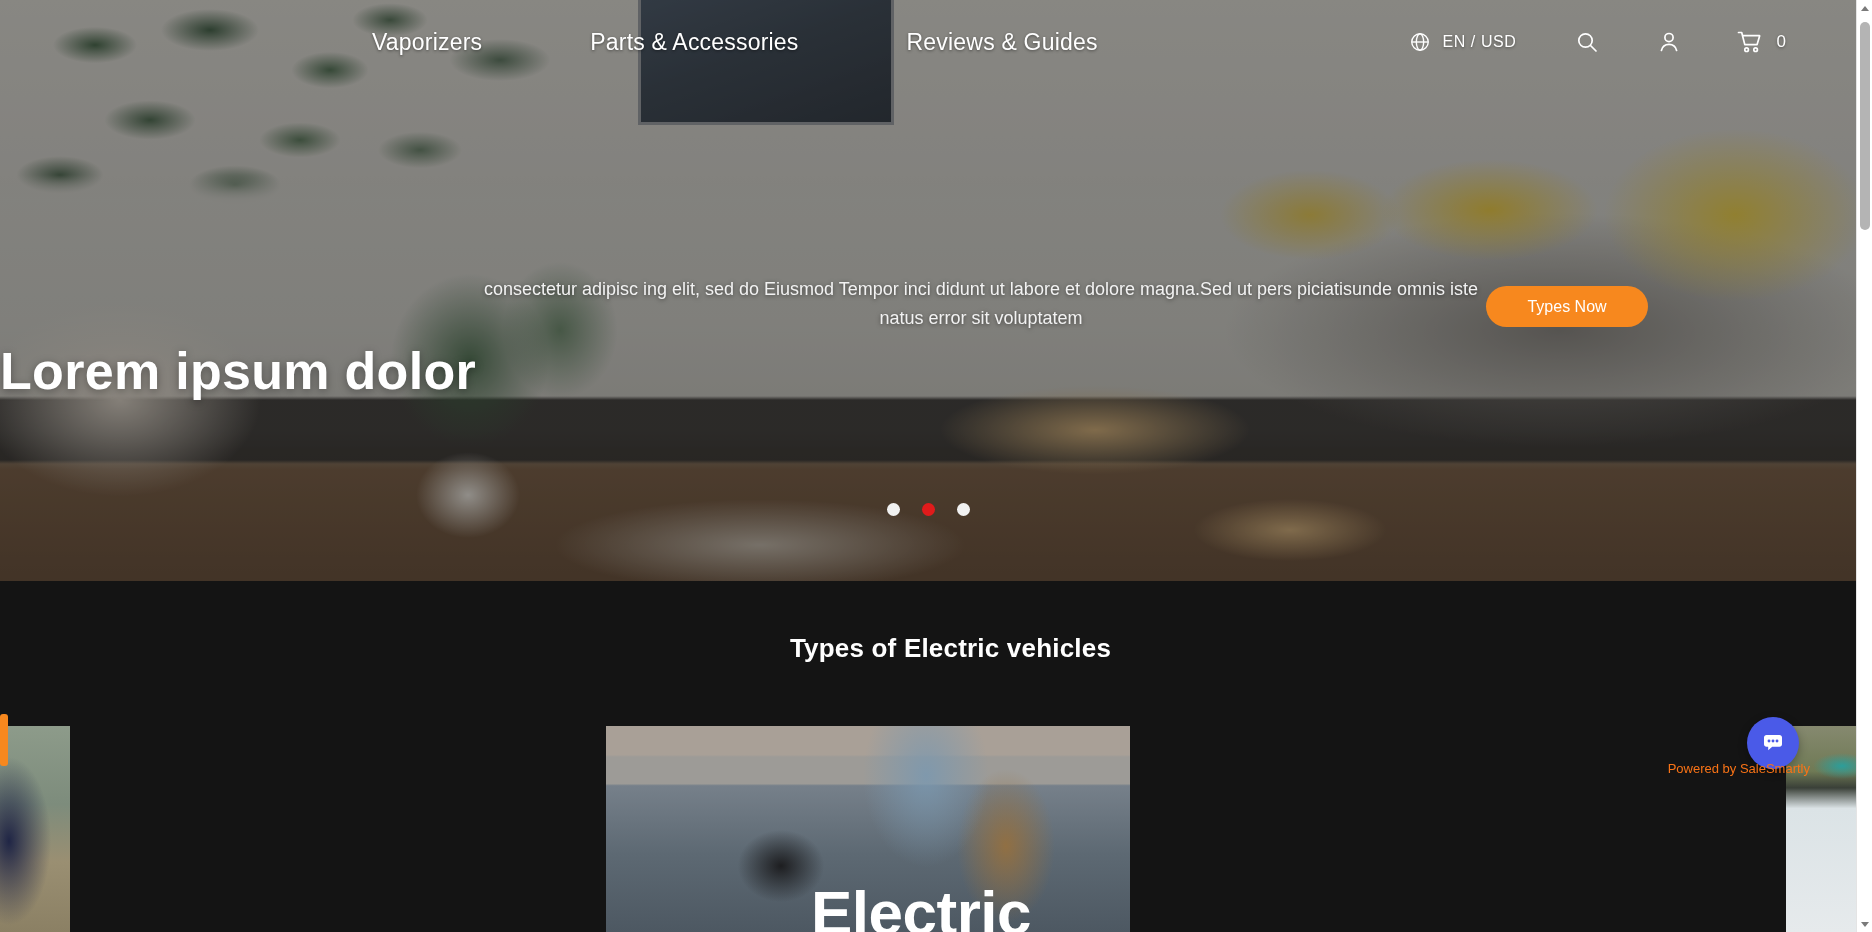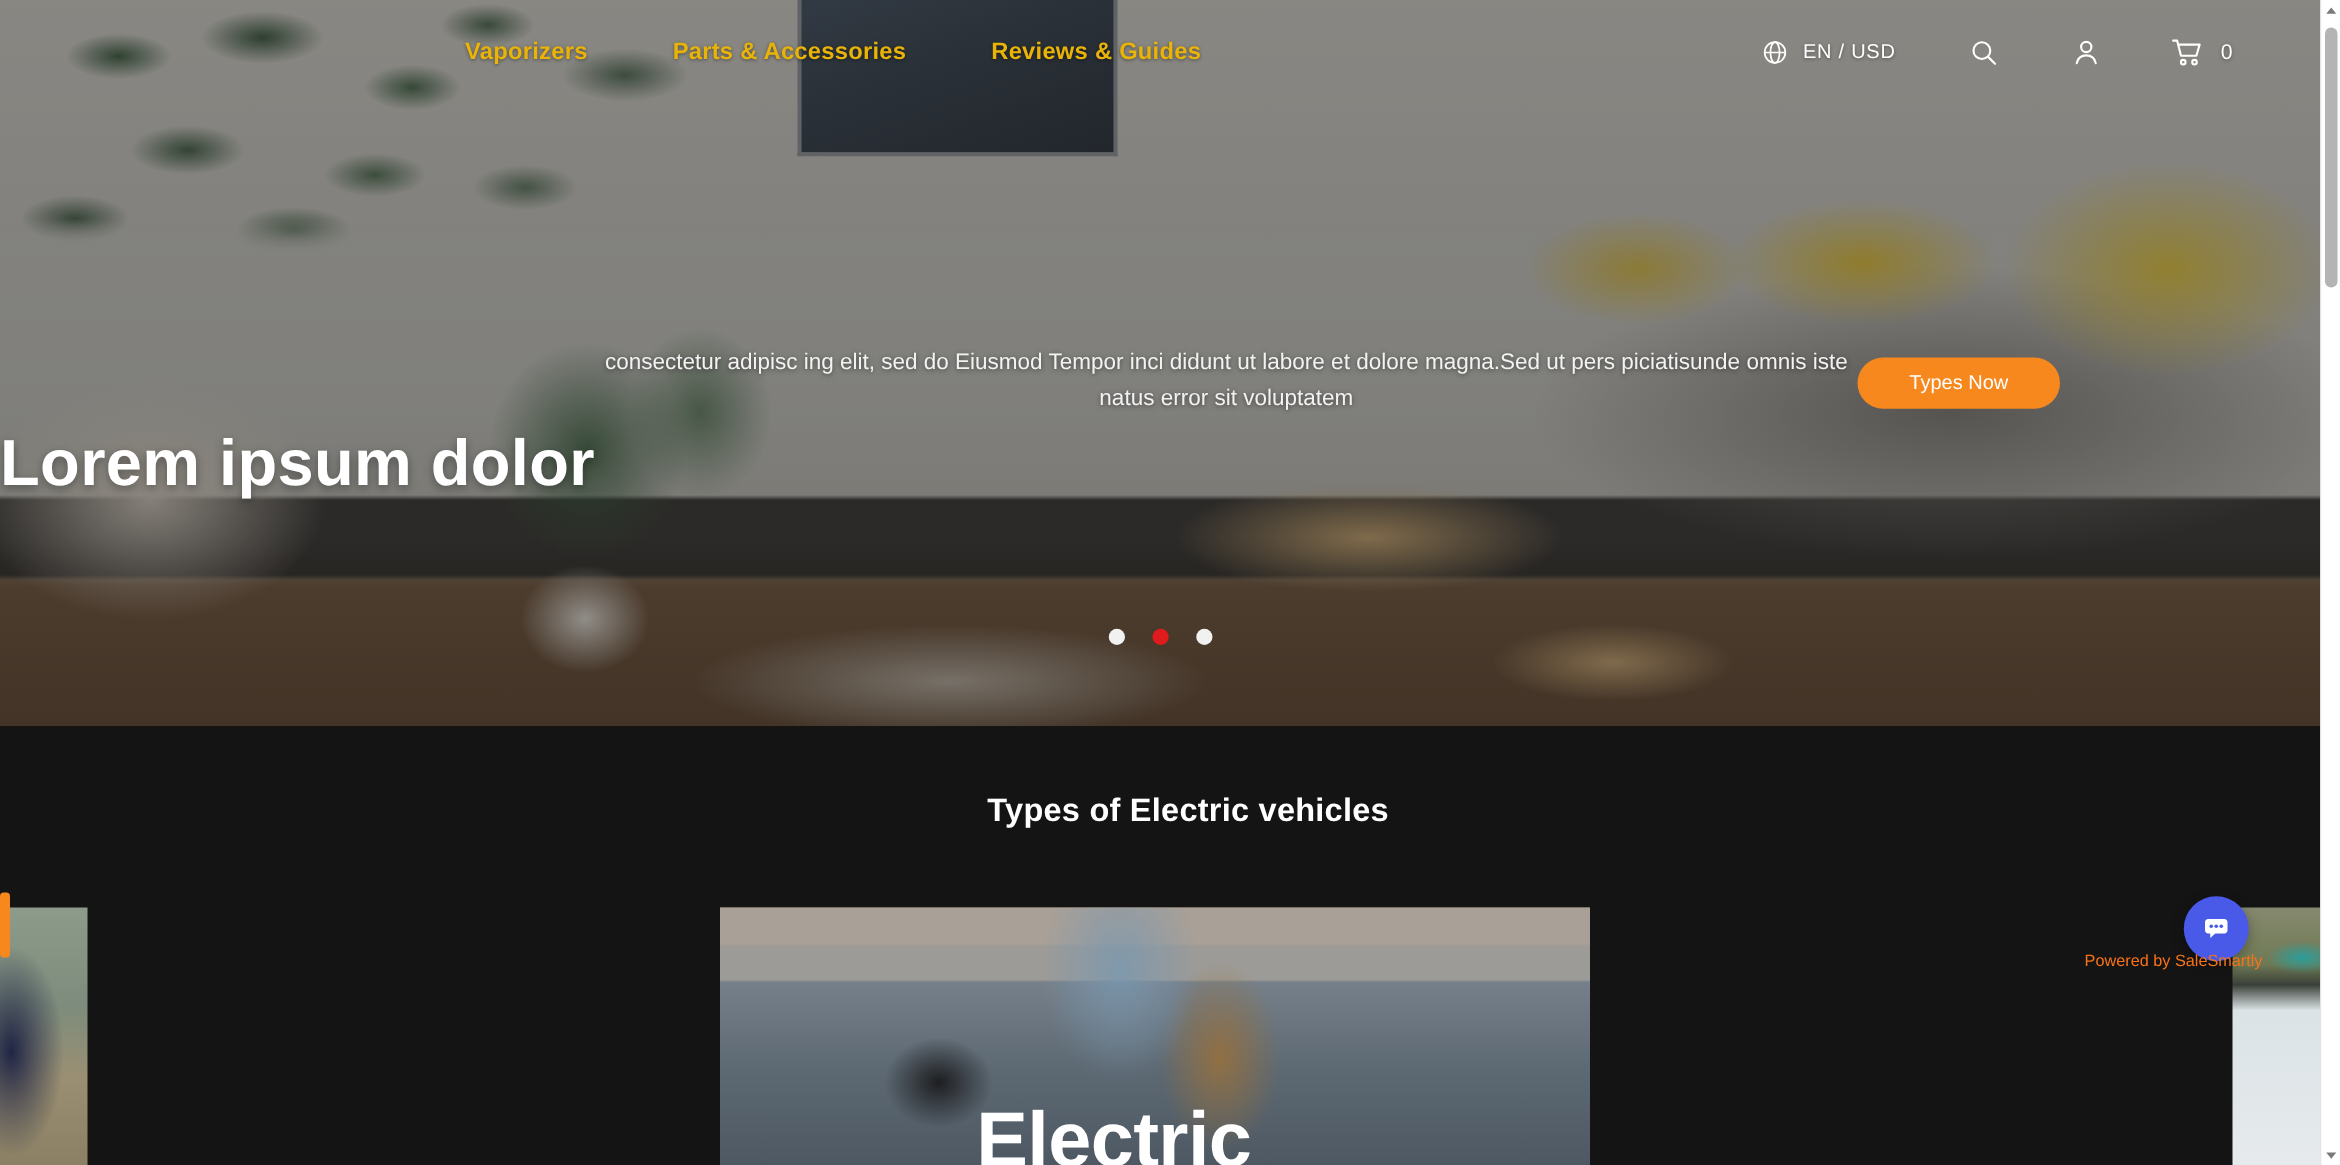--- a/index.html
+++ b/index.html
@@ -95,29 +95,29 @@
     width:1856px; height:84px;
     display:flex; align-items:center;
     z-index:6;
   }
   .nav-main {
     display:flex; align-items:center;
     margin-left:372px;
     gap:0;
   }
   .nav-item {
-    color:#eab308;
-    font-size:19px;
-    font-weight:bold;
+    color:#ffffff;
+    font-size:23px;
+    font-weight:normal;
     letter-spacing:.2px;
     white-space:nowrap;
     cursor:pointer;
     text-shadow:0 1px 3px rgba(0,0,0,.45);
   }
-  .nav-item + .nav-item { margin-left:68px; }
+  .nav-item + .nav-item { margin-left:108px; }
 
   .header-right {
     position:absolute;
     right:70px; top:0;
     height:84px;
     display:flex; align-items:center;
     gap:0;
   }
   .locale-wrap {
     display:flex; align-items:center;
@@ -220,22 +220,22 @@
     left:0; top:145px;
     width:1856px; height:206px;
   }
   .card {
     position:absolute;
     top:0;
     height:206px;
     overflow:hidden;
   }
   .card-center {
-    left:576px;
-    width:696px;
+    left:606px;
+    width:524px;
     background:
       radial-gradient(ellipse 90px 130px at 320px 50px, rgba(122,152,176,.85) 0%, rgba(122,152,176,0) 70%),
       radial-gradient(ellipse 70px 110px at 400px 120px, rgba(150,112,62,.9) 0%, rgba(150,112,62,0) 70%),
       radial-gradient(ellipse 60px 50px at 175px 140px, rgba(26,26,28,.95) 0%, rgba(26,26,28,0) 72%),
       linear-gradient(to bottom,
         #a9a097 0%, #a9a097 14%,
         #9d9b97 15%, #9d9b97 28%,
         #76808a 29%, #5d6973 62%,
         #4d5862 100%),
       linear-gradient(to right, #8a6a46 0%, #8a6a46 100%);

